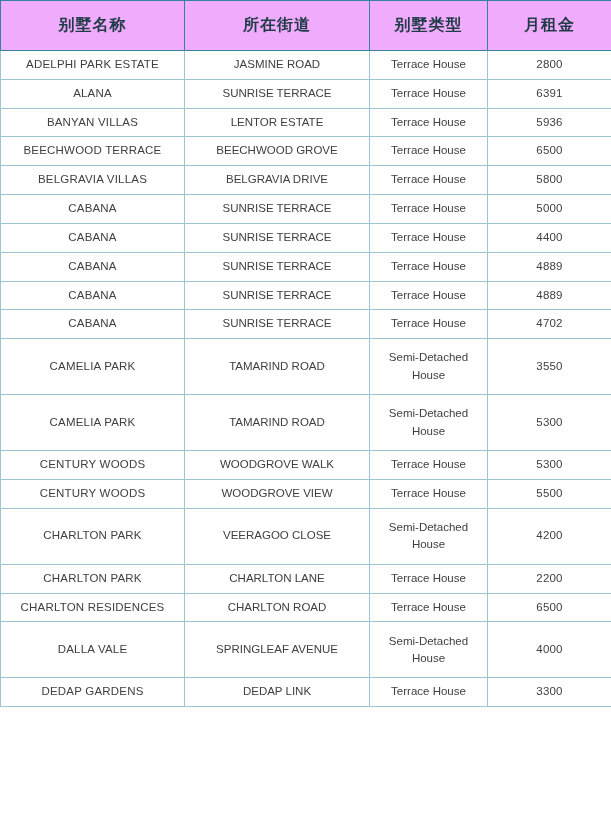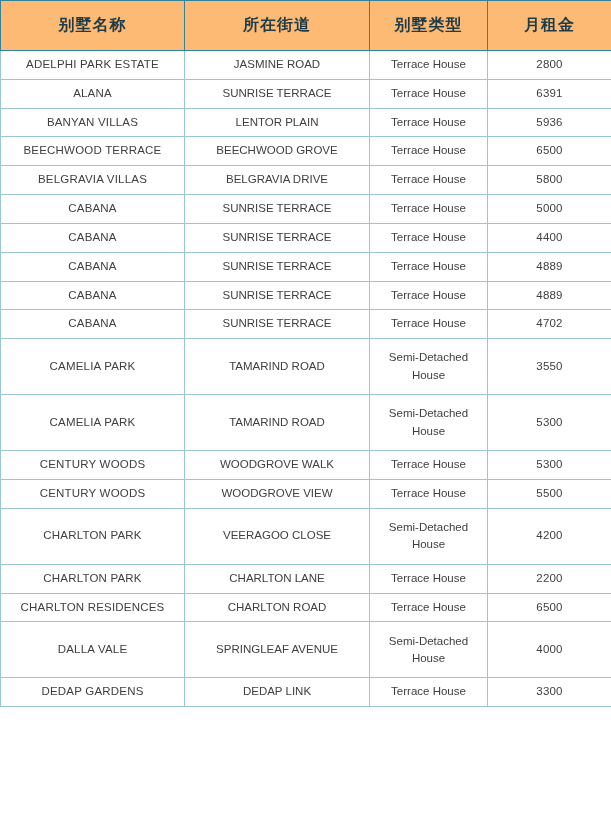--- a/index.html
+++ b/index.html
@@ -18,21 +18,21 @@
     border-collapse: collapse;
     width: 611px;
     table-layout: fixed;
   }
   table.villa-table col.c0 { width: 184px; }
   table.villa-table col.c1 { width: 185px; }
   table.villa-table col.c2 { width: 118px; }
   table.villa-table col.c3 { width: 124px; }
 
   thead th {
-    background: #fdba74;
+    background: #f0abfc;
     border: 1px solid #31849b;
     font-size: 16px;
     font-weight: bold;
     color: #1f3b45;
     height: 45px;
     padding: 2px 4px;
     text-align: center;
     vertical-align: middle;
     letter-spacing: 1px;
   }
@@ -86,21 +86,21 @@
         <td class="rent">2800</td>
       </tr>
       <tr>
         <td class="name">ALANA</td>
         <td class="street">SUNRISE TERRACE</td>
         <td class="type">Terrace House</td>
         <td class="rent">6391</td>
       </tr>
       <tr>
         <td class="name">BANYAN VILLAS</td>
-        <td class="street">LENTOR PLAIN</td>
+        <td class="street">LENTOR ESTATE</td>
         <td class="type">Terrace House</td>
         <td class="rent">5936</td>
       </tr>
       <tr>
         <td class="name">BEECHWOOD TERRACE</td>
         <td class="street">BEECHWOOD GROVE</td>
         <td class="type">Terrace House</td>
         <td class="rent">6500</td>
       </tr>
       <tr>

